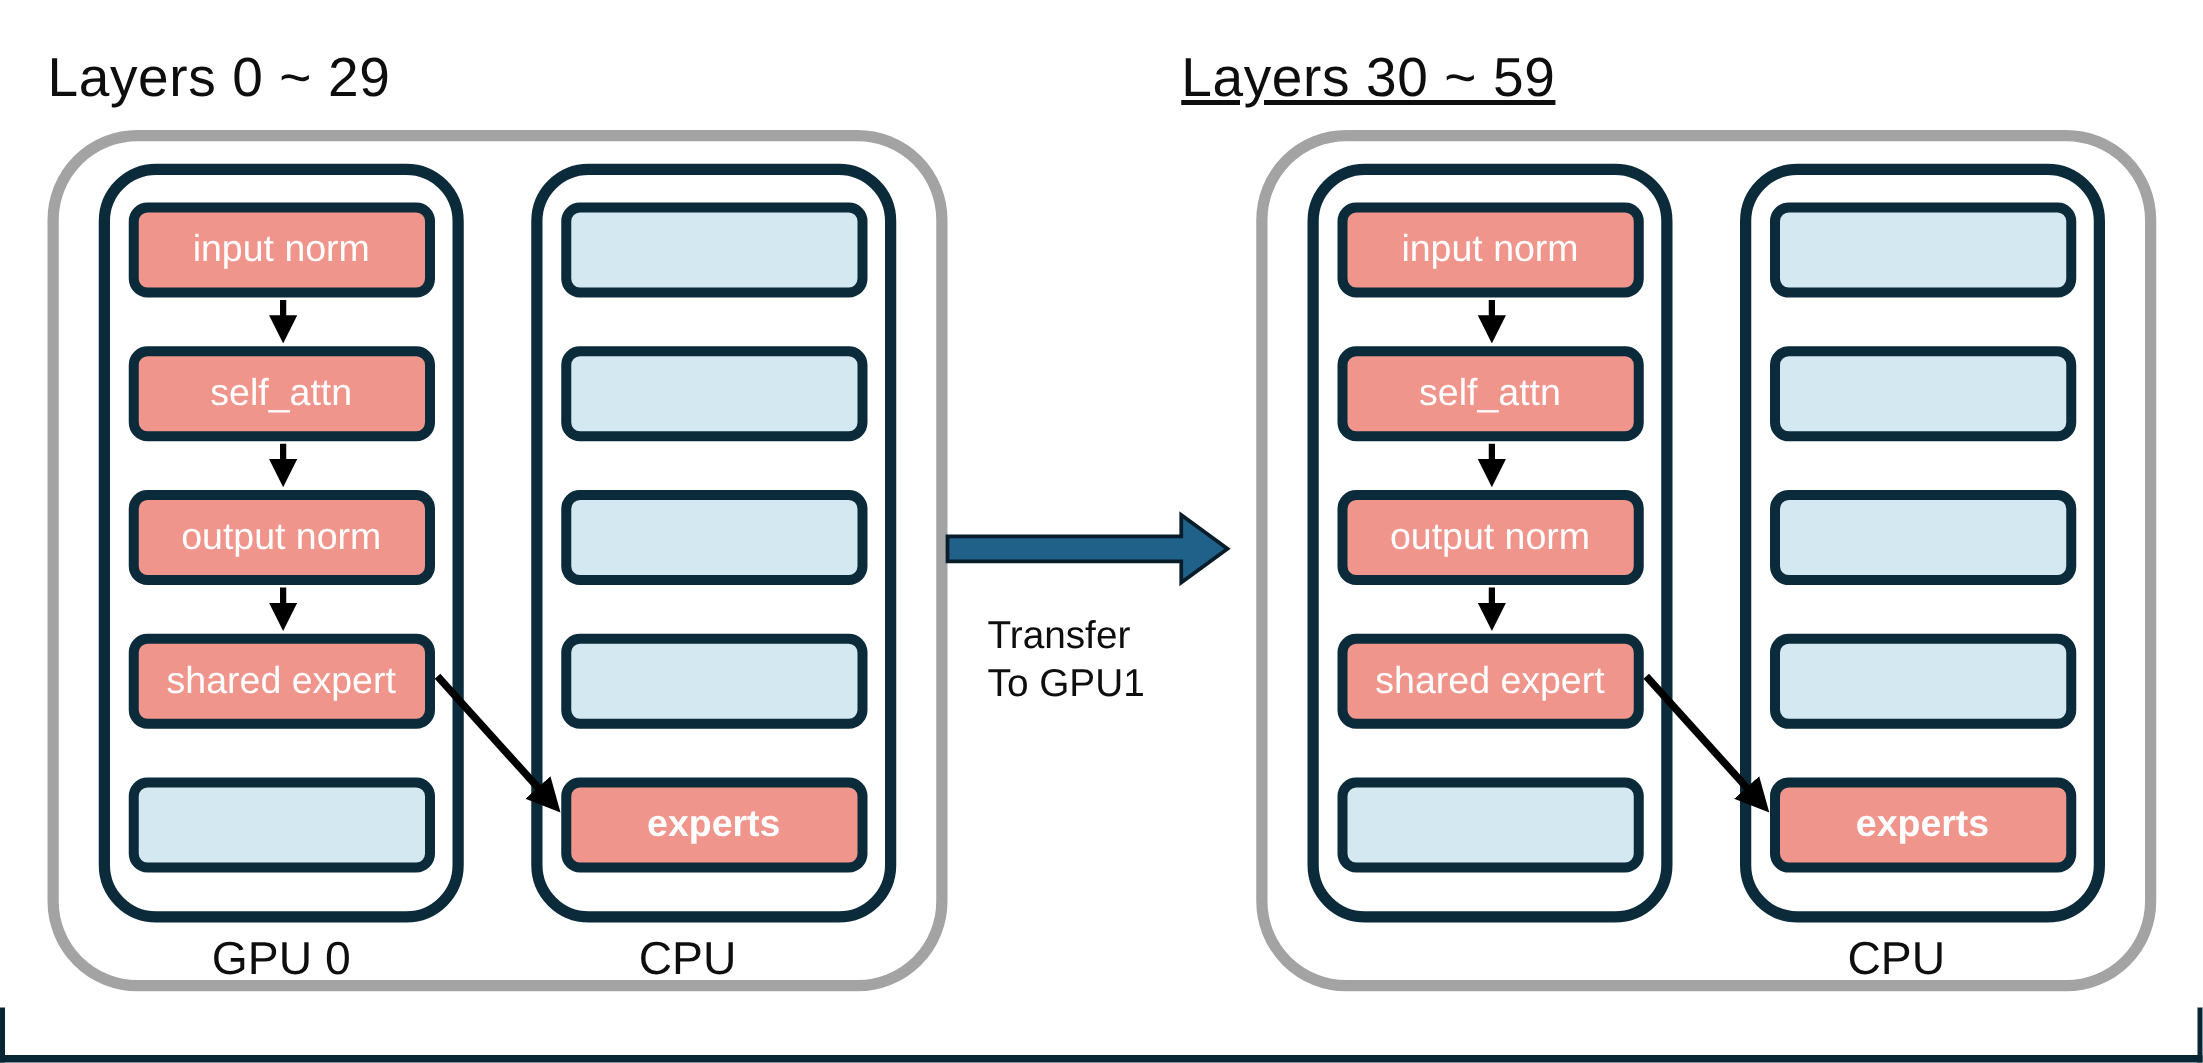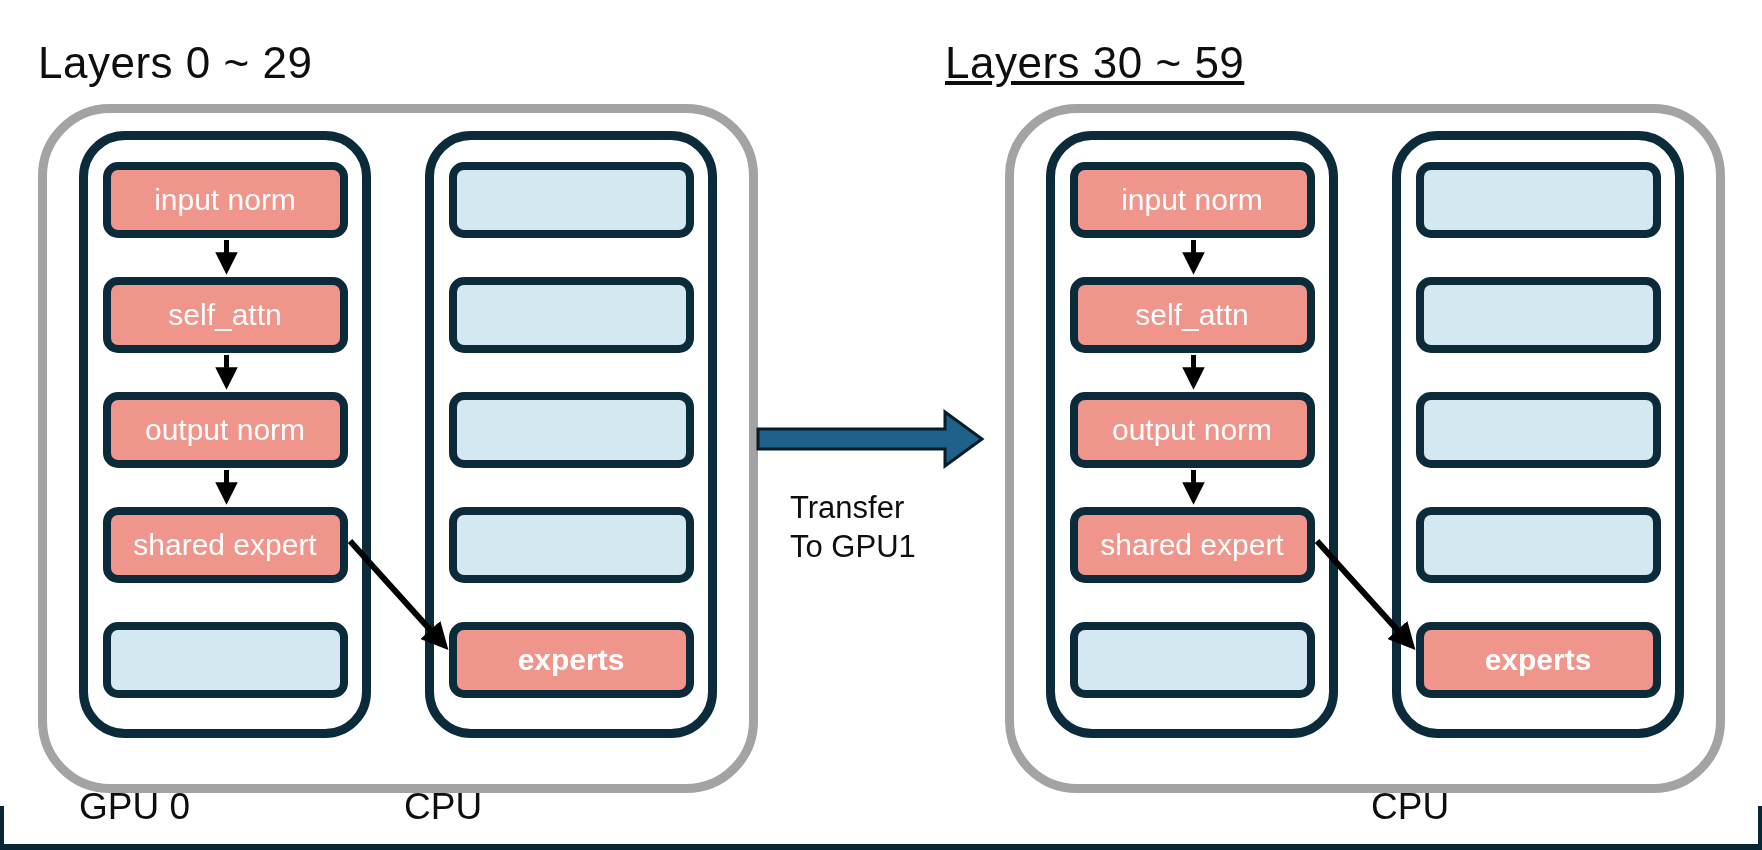--- a/index.html
+++ b/index.html
@@ -25,22 +25,22 @@
   .col.cpu{left:378px;font-weight:bold;}
   .box{
     width:245px;height:76px;box-sizing:border-box;flex:0 0 auto;
     border:8px solid #0b2b3b;border-radius:15px;
     display:flex;align-items:center;justify-content:center;
   }
   .box.active{background:#f0958b;}
   .box.idle{background:#d3e8f0;}
   .box-label{color:#ffffff;font-size:30px;line-height:1;}
   .col-label{
-    position:absolute;top:633px;height:46px;width:292px;
-    font-size:37px;color:#0e0e0e;margin-top:40px;
+    position:absolute;top:633px;height:46px;width:292px;text-align:center;
+    font-size:37px;color:#0e0e0e;
   }
   .col-label.gpu{left:32px;}
   .col-label.cpu{left:357px;}
   .arrows-overlay{position:absolute;left:-9px;top:-9px;width:720px;height:689px;pointer-events:none;}
   .transfer-arrow-svg{position:absolute;left:755px;top:403px;width:230px;height:70px;}
   .transfer-label{
     position:absolute;left:790px;top:452px;font-size:31px;line-height:39px;color:#0e0e0e;margin-top:36px;
   }
   .bottom-bar{position:absolute;left:0;top:844px;width:1762px;height:6px;background:#082634;}
   .edge-tick{position:absolute;top:806px;width:4px;height:44px;background:#082634;}

